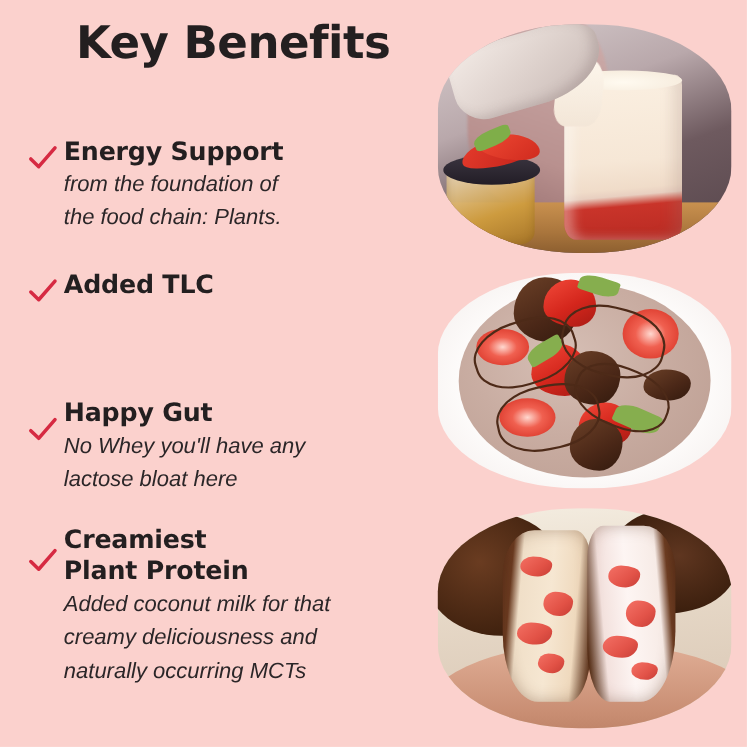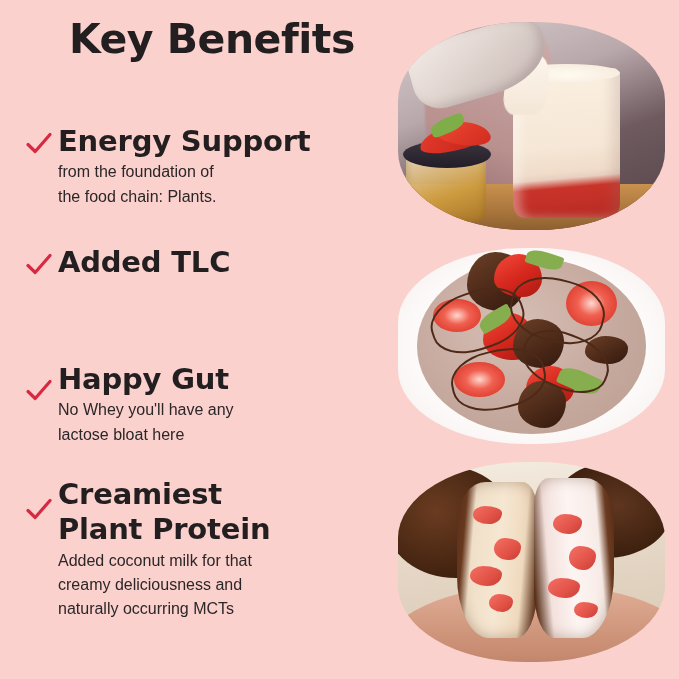--- a/index.html
+++ b/index.html
@@ -54,35 +54,36 @@
     height: 30px;
     color: #D62A42;
   }
   .benefit-check svg { display: block; width: 30px; height: 30px; }
   .benefit-body {
     margin-left: 34px;
   }
   .benefit-heading {
     font-family: "DejaVu Sans", sans-serif;
     font-weight: 700;
-    font-size: 29px;
+    font-size: 23px;
     letter-spacing: -0.2px;
     color: #231F20;
     line-height: 1.22;
     margin: 0 0 1px 0;
     white-space: pre-line;
   }
   .benefit-text {
     font-family: "Liberation Sans", sans-serif;
     font-weight: 400;
-    font-size: 16px;
+    font-size: 20px;
     color: #2B2628;
     line-height: 1.52;
     margin: 0;
     white-space: pre-line;
+    font-style: italic;
   }
 
   
   #benefit-0 { top: 124px; }
   #benefit-0 .benefit-check { top: 5px; }
   #benefit-1 { top: 245px; }
   #benefit-1 .benefit-check { top: 5px; }
   #benefit-2 { top: 362px; }
   #benefit-2 .benefit-check { top: 14px; }
   #benefit-3 { top: 477px; }

